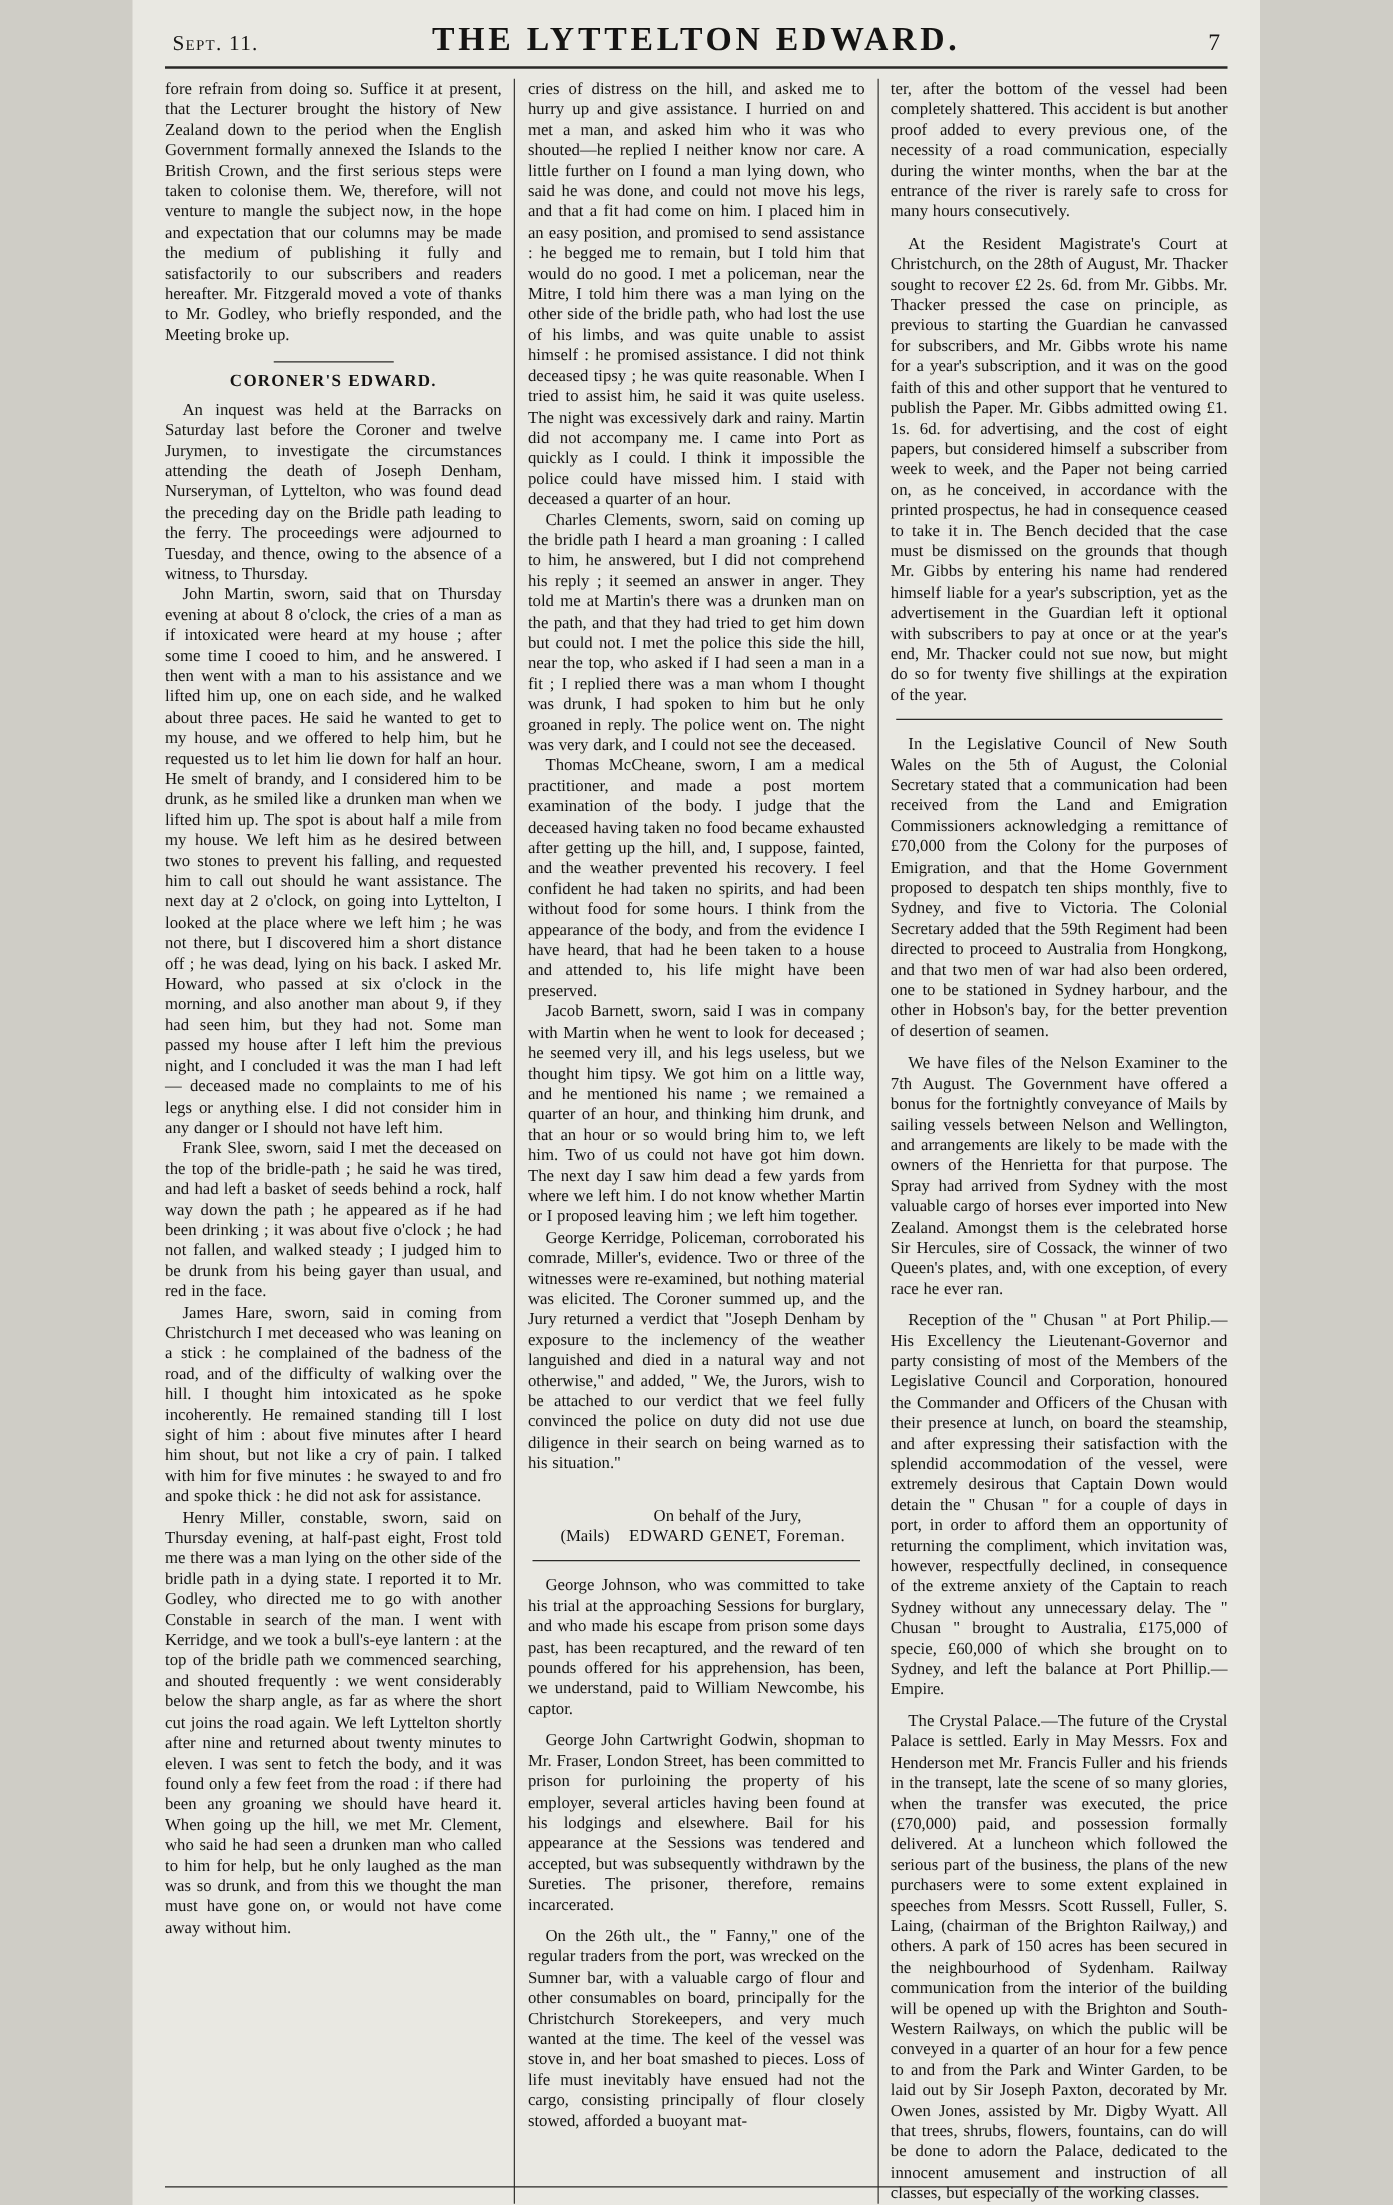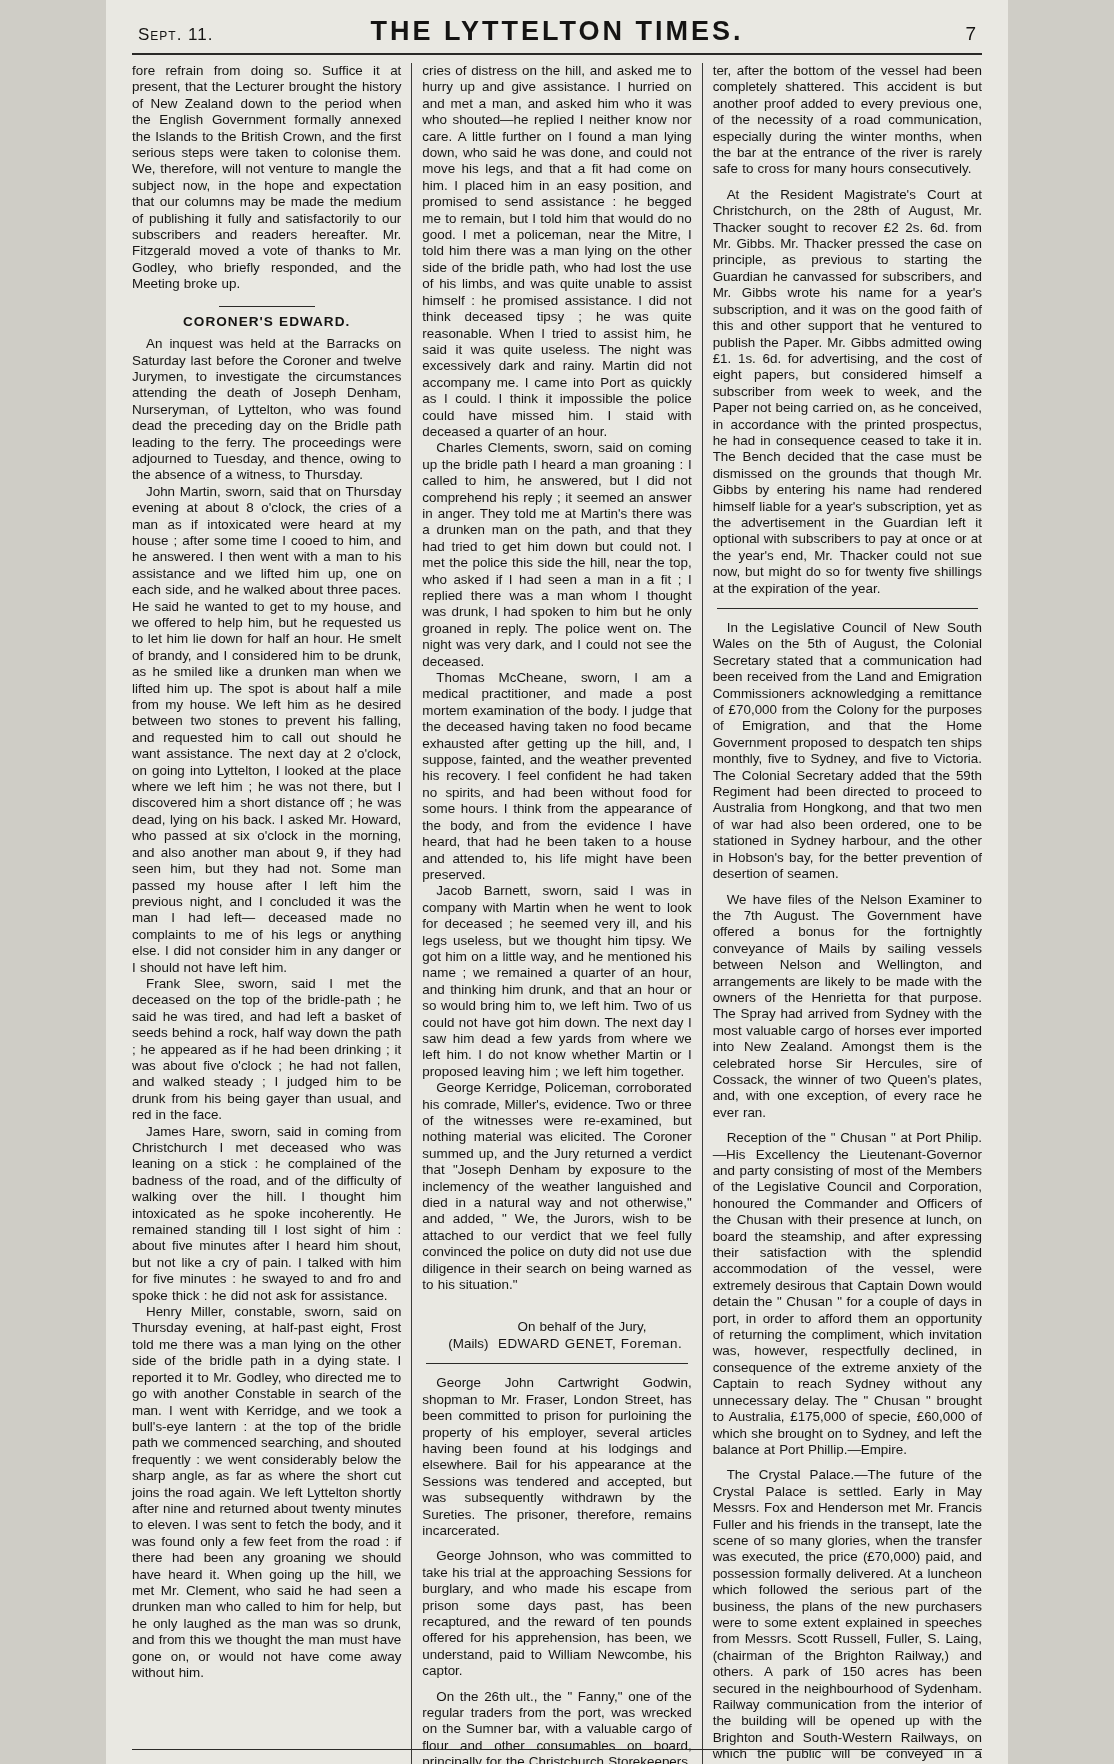--- a/index.html
+++ b/index.html
@@ -4,21 +4,21 @@
 <style>
   html, body { margin: 0; padding: 0; background: #cfcdc6; }
   .page {
     position: relative;
     width: 902px;
     height: 1764px;
     margin: 0 auto;
     box-sizing: border-box;
     background: #e9e8e2;
     color: #151413;
-    font-family: Liberation Sans, sans-serif;
+    font-family: Liberation Serif, serif;
     overflow: hidden;
   }
   .masthead {
     display: grid;
     grid-template-columns: 1fr auto 1fr;
     align-items: baseline;
     padding: 16px 32px 4px 32px;
   }
   .masthead-date {
     justify-self: start;
@@ -90,21 +90,21 @@
     bottom: 14px;
     border-top: 1.5px solid #2a2927;
   }
 </style>
 </head>
 <body>
 
 <div class="page">
   <header class="masthead">
     <span class="masthead-date">Sept. 11.</span>
-    <h1 class="masthead-title">THE LYTTELTON TIMES.</h1>
+    <h1 class="masthead-title">THE LYTTELTON EDWARD.</h1>
     <span class="masthead-page-number">7</span>
   </header>
   <div class="header-rule"></div>
   <main class="columns">
     <section class="column">
         <p class="noindent">fore refrain from doing so. Suffice it at present, that the Lecturer brought the history of New Zealand down to the period when the English Government formally annexed the Islands to the British Crown, and the first serious steps were taken to colonise them. We, therefore, will not venture to mangle the subject now, in the hope and expectation that our columns may be made the medium of publishing it fully and satisfactorily to our subscribers and readers hereafter. Mr. Fitzgerald moved a vote of thanks to Mr. Godley, who briefly responded, and the Meeting broke up.</p>
         <div class="rule-short"></div>
         <h3>CORONER'S EDWARD.</h3>
         <p>An inquest was held at the Barracks on Saturday last before the Coroner and twelve Jurymen, to investigate the circumstances attending the death of Joseph Denham, Nurseryman, of Lyttelton, who was found dead the preceding day on the Bridle path leading to the ferry. The proceedings were adjourned to Tuesday, and thence, owing to the absence of a witness, to Thursday.</p>
         <p>John Martin, sworn, said that on Thursday evening at about 8 o'clock, the cries of a man as if intoxicated were heard at my house ; after some time I cooed to him, and he answered. I then went with a man to his assistance and we lifted him up, one on each side, and he walked about three paces. He said he wanted to get to my house, and we offered to help him, but he requested us to let him lie down for half an hour. He smelt of brandy, and I considered him to be drunk, as he smiled like a drunken man when we lifted him up. The spot is about half a mile from my house. We left him as he desired between two stones to prevent his falling, and requested him to call out should he want assistance. The next day at 2 o'clock, on going into Lyttelton, I looked at the place where we left him ; he was not there, but I discovered him a short distance off ; he was dead, lying on his back. I asked Mr. Howard, who passed at six o'clock in the morning, and also another man about 9, if they had seen him, but they had not. Some man passed my house after I left him the previous night, and I concluded it was the man I had left— deceased made no complaints to me of his legs or anything else. I did not consider him in any danger or I should not have left him.</p>
@@ -120,22 +120,22 @@
         <p>Jacob Barnett, sworn, said I was in company with Martin when he went to look for deceased ; he seemed very ill, and his legs useless, but we thought him tipsy. We got him on a little way, and he mentioned his name ; we remained a quarter of an hour, and thinking him drunk, and that an hour or so would bring him to, we left him. Two of us could not have got him down. The next day I saw him dead a few yards from where we left him. I do not know whether Martin or I proposed leaving him ; we left him together.</p>
         <p>George Kerridge, Policeman, corroborated his comrade, Miller's, evidence. Two or three of the witnesses were re-examined, but nothing material was elicited. The Coroner summed up, and the Jury returned a verdict that "Joseph Denham by exposure to the inclemency of the weather languished and died in a natural way and not otherwise," and added, " We, the Jurors, wish to be attached to our verdict that we feel fully convinced the police on duty did not use due diligence in their search on being warned as to his situation."</p>
         <div class="signature">
           <div class="sig-line1">On behalf of the Jury,</div>
           <div class="sig-line2">
             <span>(Mails)</span>
             <span class="sig-name">EDWARD GENET, Foreman.</span>
           </div>
         </div>
         <div class="rule-full"></div>
+        <p class="gap">George Johnson, who was committed to take his trial at the approaching Sessions for burglary, and who made his escape from prison some days past, has been recaptured, and the reward of ten pounds offered for his apprehension, has been, we understand, paid to William Newcombe, his captor.</p>
         <p class="gap">George John Cartwright Godwin, shopman to Mr. Fraser, London Street, has been committed to prison for purloining the property of his employer, several articles having been found at his lodgings and elsewhere. Bail for his appearance at the Sessions was tendered and accepted, but was subsequently withdrawn by the Sureties. The prisoner, therefore, remains incarcerated.</p>
-        <p class="gap">George Johnson, who was committed to take his trial at the approaching Sessions for burglary, and who made his escape from prison some days past, has been recaptured, and the reward of ten pounds offered for his apprehension, has been, we understand, paid to William Newcombe, his captor.</p>
         <p class="gap">On the 26th ult., the " Fanny," one of the regular traders from the port, was wrecked on the Sumner bar, with a valuable cargo of flour and other consumables on board, principally for the Christchurch Storekeepers, and very much wanted at the time. The keel of the vessel was stove in, and her boat smashed to pieces. Loss of life must inevitably have ensued had not the cargo, consisting principally of flour closely stowed, afforded a buoyant mat-</p>
       </section>
     <div class="col-rule"></div>
     <section class="column">
         <p class="noindent">ter, after the bottom of the vessel had been completely shattered. This accident is but another proof added to every previous one, of the necessity of a road communication, especially during the winter months, when the bar at the entrance of the river is rarely safe to cross for many hours consecutively.</p>
         <p class="gap">At the Resident Magistrate's Court at Christchurch, on the 28th of August, Mr. Thacker sought to recover £2 2s. 6d. from Mr. Gibbs. Mr. Thacker pressed the case on principle, as previous to starting the Guardian he canvassed for subscribers, and Mr. Gibbs wrote his name for a year's subscription, and it was on the good faith of this and other support that he ventured to publish the Paper. Mr. Gibbs admitted owing £1. 1s. 6d. for advertising, and the cost of eight papers, but considered himself a subscriber from week to week, and the Paper not being carried on, as he conceived, in accordance with the printed prospectus, he had in consequence ceased to take it in. The Bench decided that the case must be dismissed on the grounds that though Mr. Gibbs by entering his name had rendered himself liable for a year's subscription, yet as the advertisement in the Guardian left it optional with subscribers to pay at once or at the year's end, Mr. Thacker could not sue now, but might do so for twenty five shillings at the expiration of the year.</p>
         <div class="rule-full"></div>
         <p>In the Legislative Council of New South Wales on the 5th of August, the Colonial Secretary stated that a communication had been received from the Land and Emigration Commissioners acknowledging a remittance of £70,000 from the Colony for the purposes of Emigration, and that the Home Government proposed to despatch ten ships monthly, five to Sydney, and five to Victoria. The Colonial Secretary added that the 59th Regiment had been directed to proceed to Australia from Hongkong, and that two men of war had also been ordered, one to be stationed in Sydney harbour, and the other in Hobson's bay, for the better prevention of desertion of seamen.</p>
         <p class="gap">We have files of the Nelson Examiner to the 7th August. The Government have offered a bonus for the fortnightly conveyance of Mails by sailing vessels between Nelson and Wellington, and arrangements are likely to be made with the owners of the Henrietta for that purpose. The Spray had arrived from Sydney with the most valuable cargo of horses ever imported into New Zealand. Amongst them is the celebrated horse Sir Hercules, sire of Cossack, the winner of two Queen's plates, and, with one exception, of every race he ever ran.</p>
         <p class="gap">Reception of the " Chusan " at Port Philip.—His Excellency the Lieutenant-Governor and party consisting of most of the Members of the Legislative Council and Corporation, honoured the Commander and Officers of the Chusan with their presence at lunch, on board the steamship, and after expressing their satisfaction with the splendid accommodation of the vessel, were extremely desirous that Captain Down would detain the " Chusan " for a couple of days in port, in order to afford them an opportunity of returning the compliment, which invitation was, however, respectfully declined, in consequence of the extreme anxiety of the Captain to reach Sydney without any unnecessary delay. The " Chusan " brought to Australia, £175,000 of specie, £60,000 of which she brought on to Sydney, and left the balance at Port Phillip.—Empire.</p>

